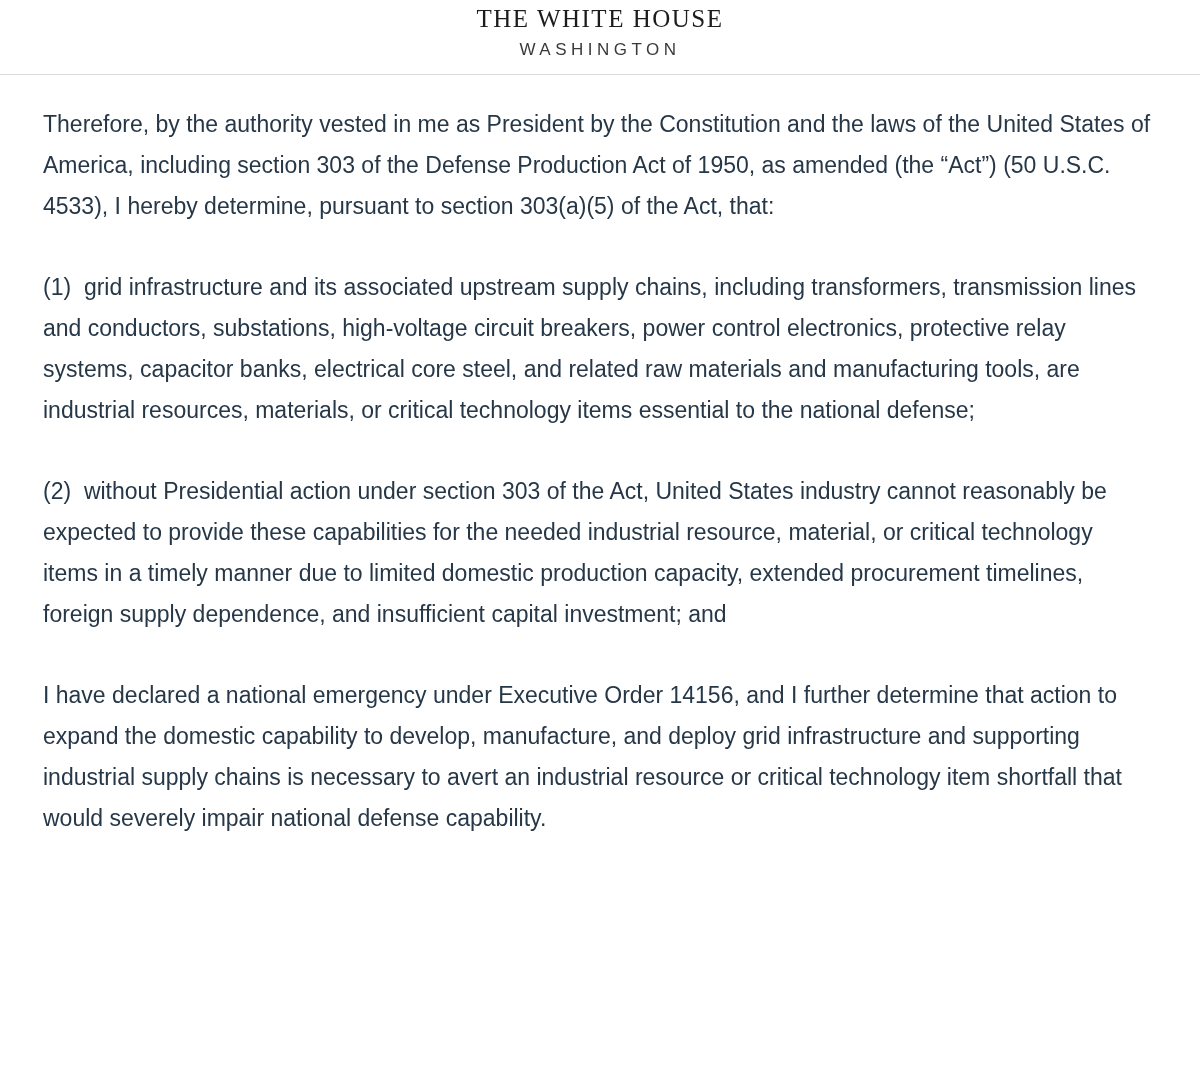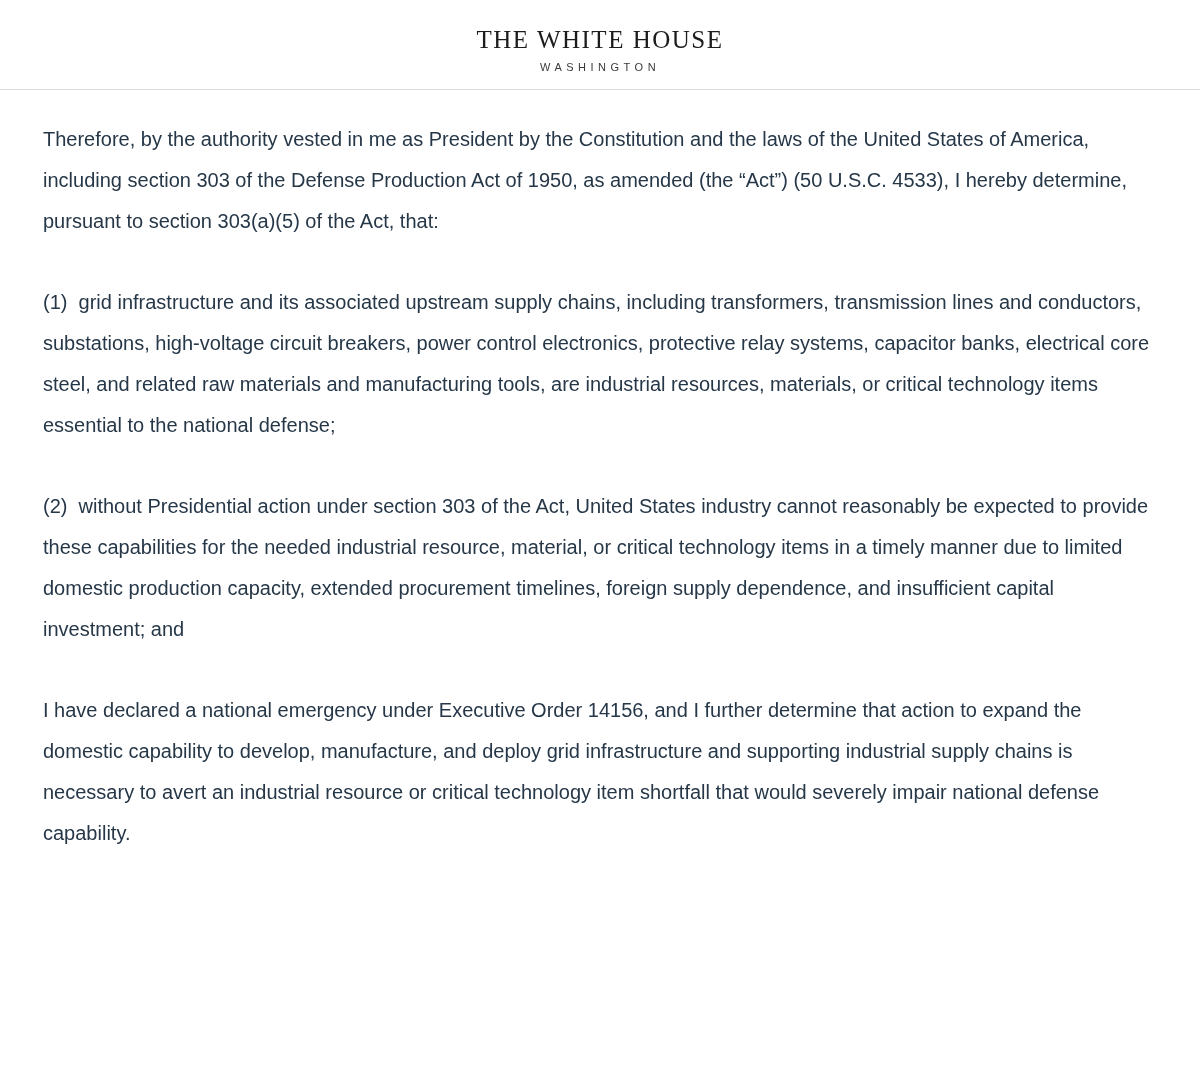--- a/index.html
+++ b/index.html
@@ -9,52 +9,52 @@
   body {
     width: 1200px;
     height: 1091px;
     overflow: hidden;
     background: #ffffff;
     font-family: "Liberation Sans", sans-serif;
     color: var(--text-color, #263748);
   }
   .masthead {
     text-align: center;
-    padding-top: 26px;
+    padding-top: 5px;
   }
   .wordmark {
     display: inline-block;
     cursor: pointer;
   }
   .masthead-title {
     font-family: "Liberation Serif", serif;
     font-size: 25px;
     font-weight: 500;
     letter-spacing: 1.5px;
     color: #1c1c1c;
     line-height: 1.1;
   }
   .masthead-sub {
     font-family: "Liberation Sans", sans-serif;
-    font-size: 11px;
+    font-size: 17px;
     letter-spacing: 4.5px;
     color: #3a3a3a;
     margin-top: 7px;
   }
   .divider {
     border: none;
     border-top: 1px solid var(--divider-color, #dcdcdc);
     margin: 14px 0 0 0;
   }
   .content {
     padding: 29px 48px 0 43px;
   }
   .content p {
     margin: 0 0 40px 0;
-    font-size: 20px;
+    font-size: 23px;
     line-height: 41px;
     white-space: pre-wrap;
     font-weight: 400;
   }
 </style>
 </head>
 <body style="--text-color: #263748; --divider-color: #dcdcdc;">
 
 <header class="masthead">
   <div class="wordmark">

